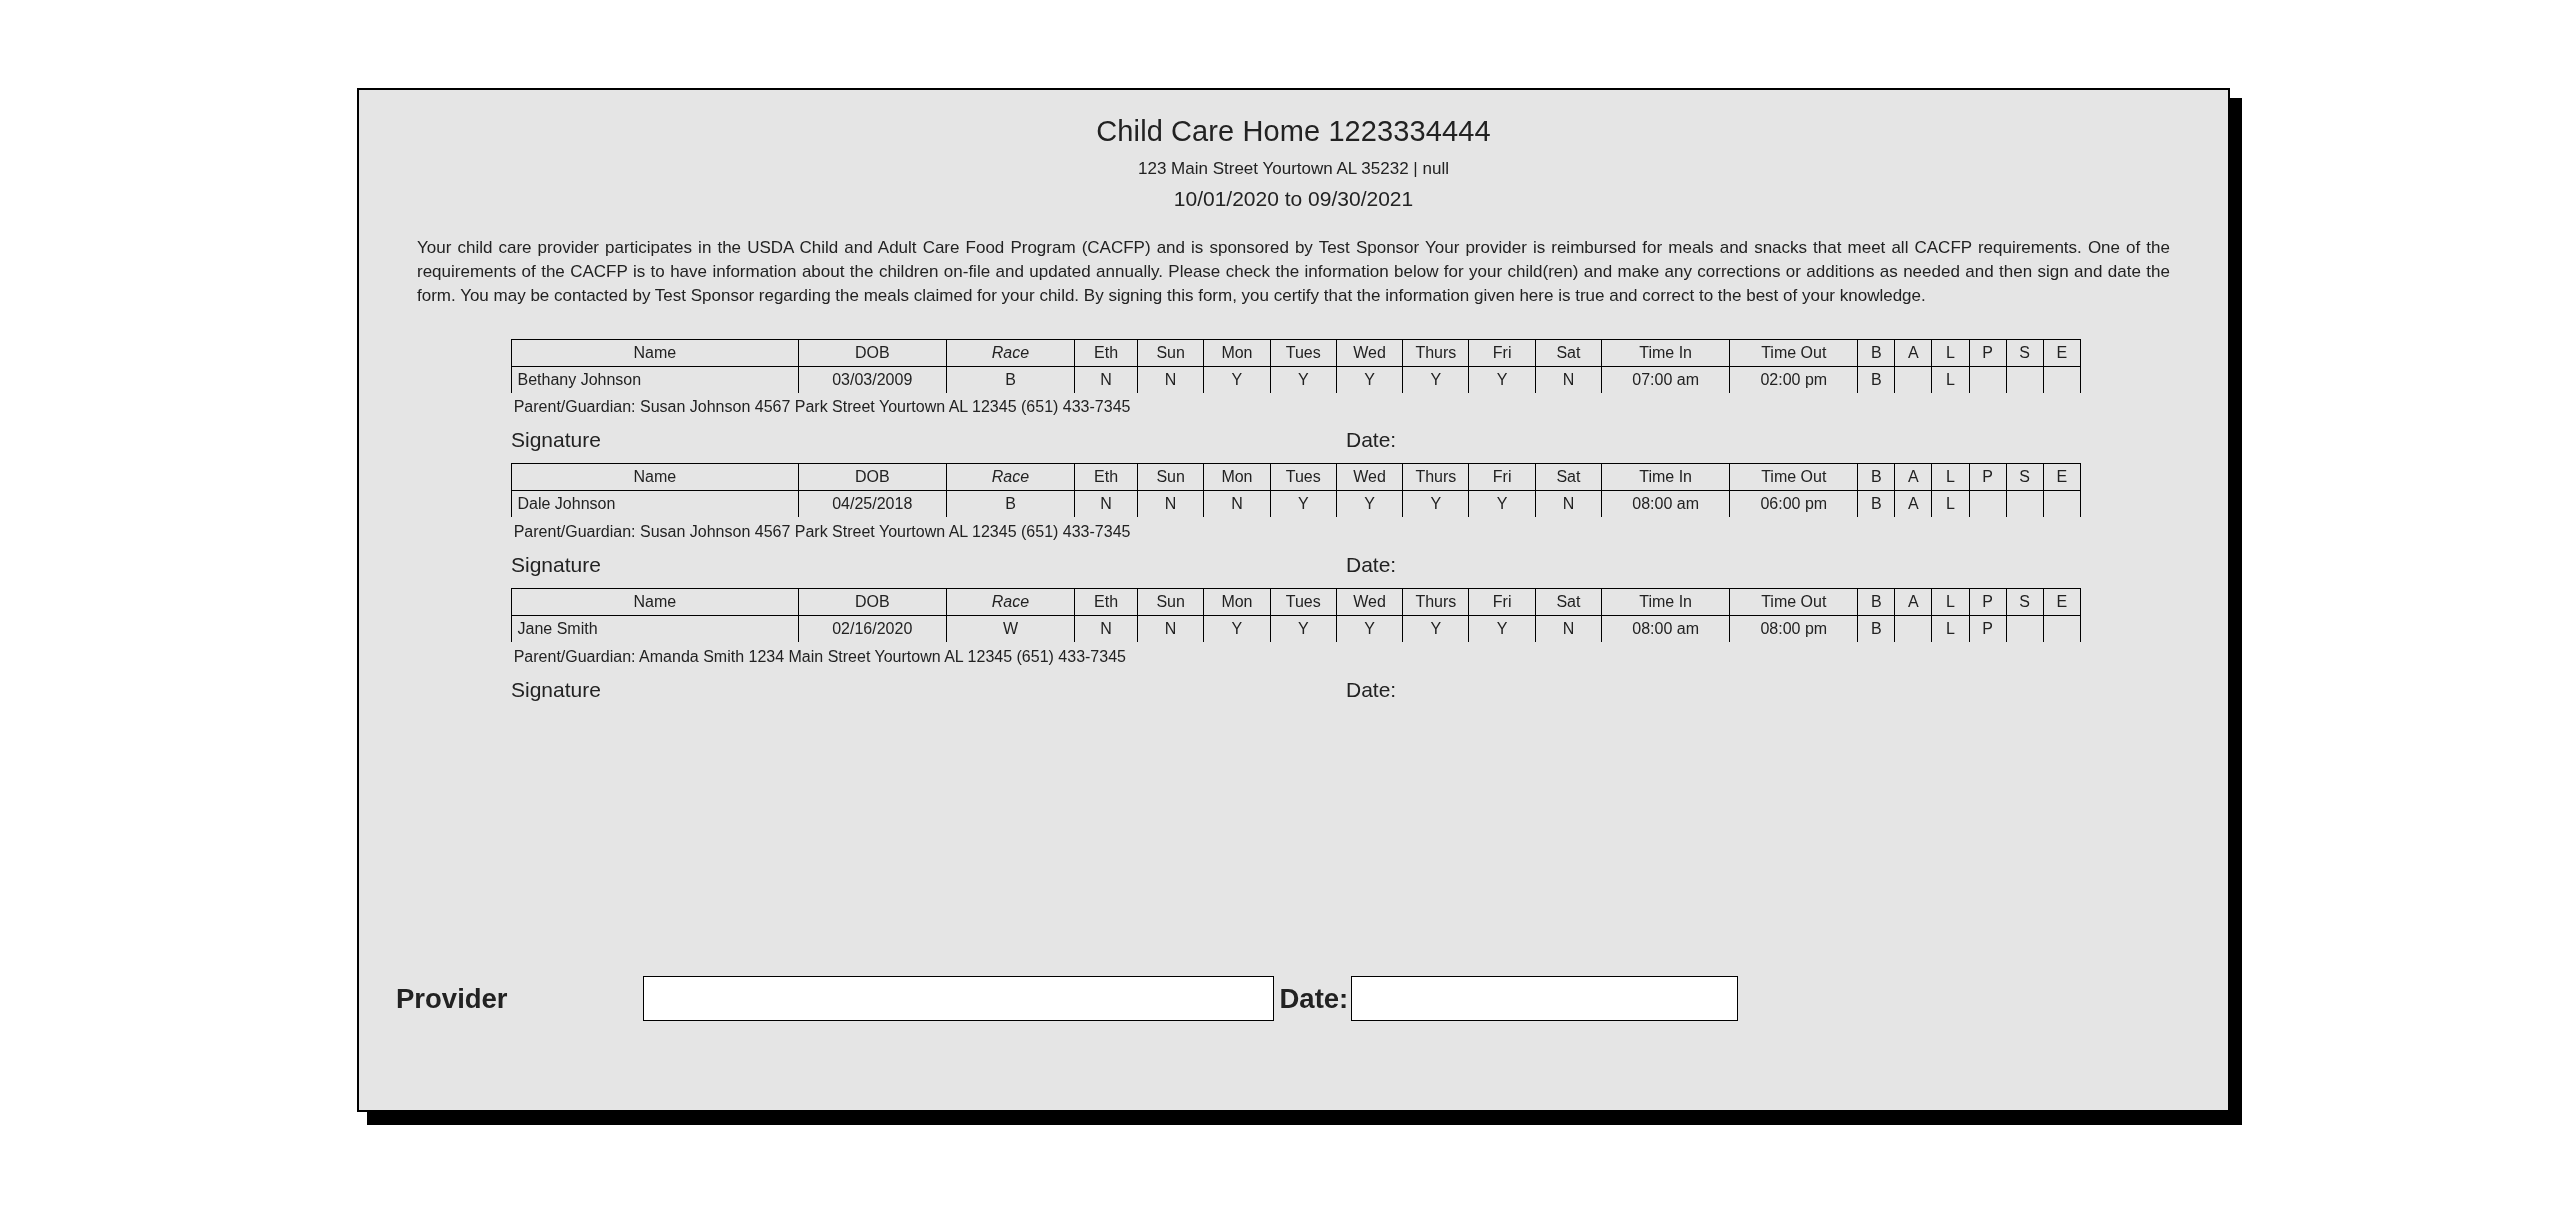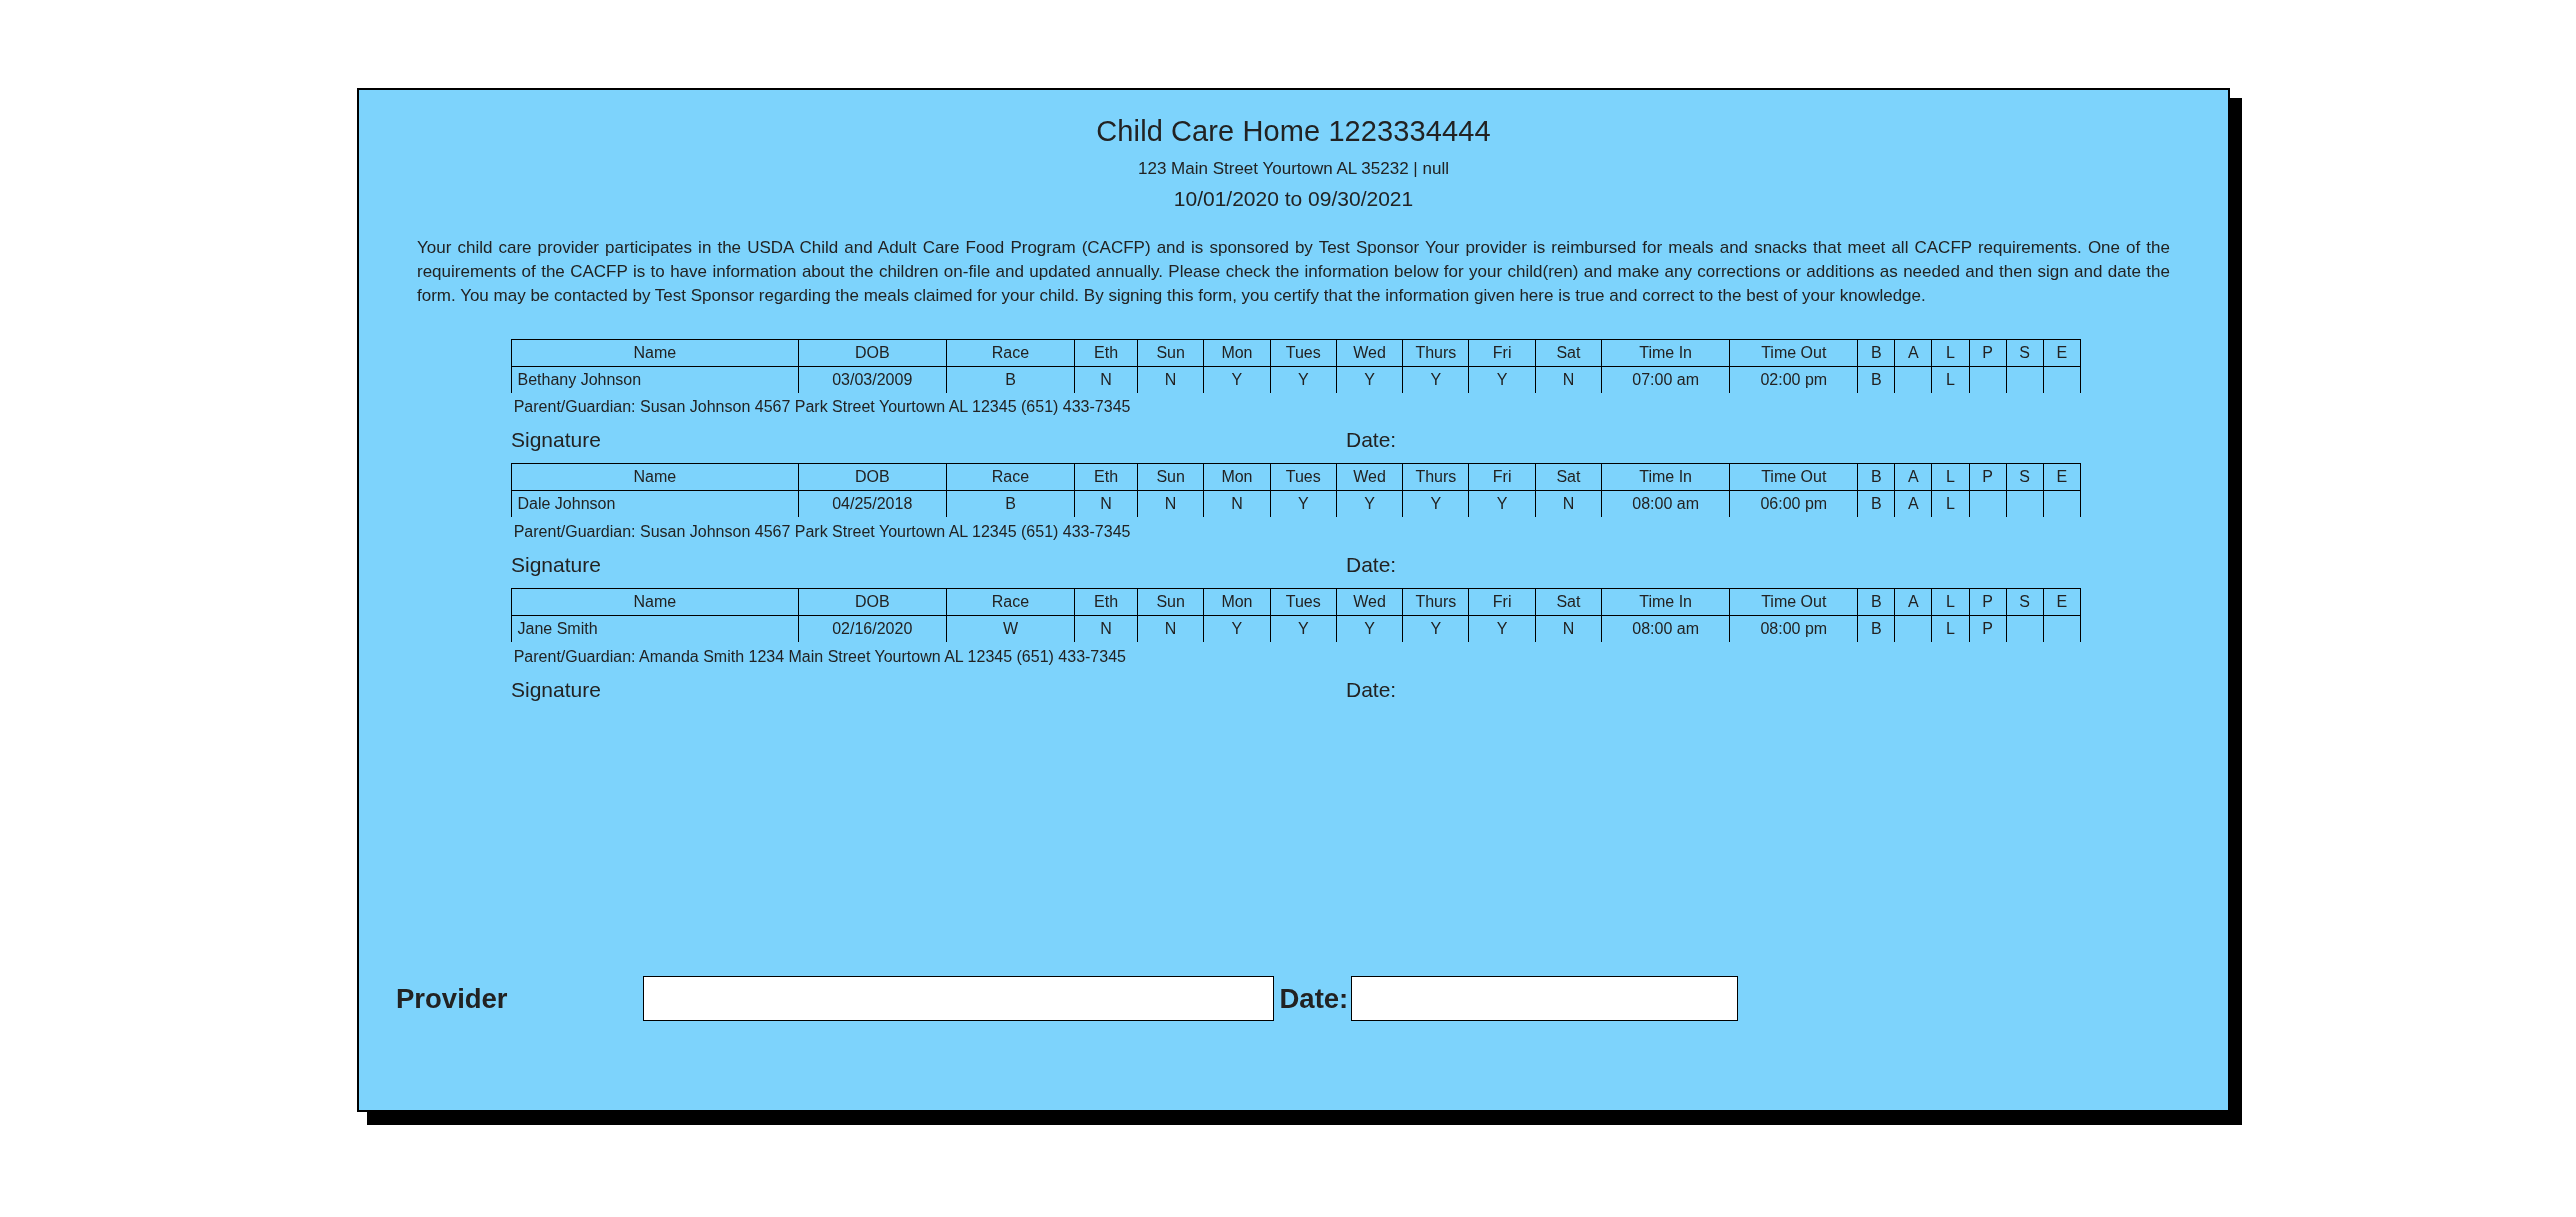--- a/index.html
+++ b/index.html
@@ -28,21 +28,21 @@
     width: 1875px;
     height: 1027px;
     background: #000000;
   }
   .page {
     position: absolute;
     left: 0;
     top: 0;
     width: 1873px;
     height: 1024px;
-    background: #7dd3fc;
+    background: #e5e5e5;
     border: 2.7px solid #000000;
     box-sizing: border-box;
   }
   .doc-header {
     text-align: center;
     padding-top: 25px;
   }
   .doc-title {
     font-size: 29px;
     color: #222222;
@@ -148,21 +148,21 @@
     margin: 0 2.7px 0 5.5px;
   }
   .provider-date-box {
     width: 385px;
     height: 43px;
     border: 1.4px solid #000000;
     background: #ffffff;
   }
   .col-name { width: 254px; }
   .col-dob { width: 131px; }
-  .col-race { width: 113px; }
+  .col-race { width: 113px; font-style: italic; }
   .col-eth { width: 55px; }
   .col-day { width: 58px; }
   .col-time { width: 113px; }
   .col-meal { width: 32px; }
 </style>
 </head>
 <body>
 
 <div class="page-wrap">
   <div class="page-shadow"></div>

